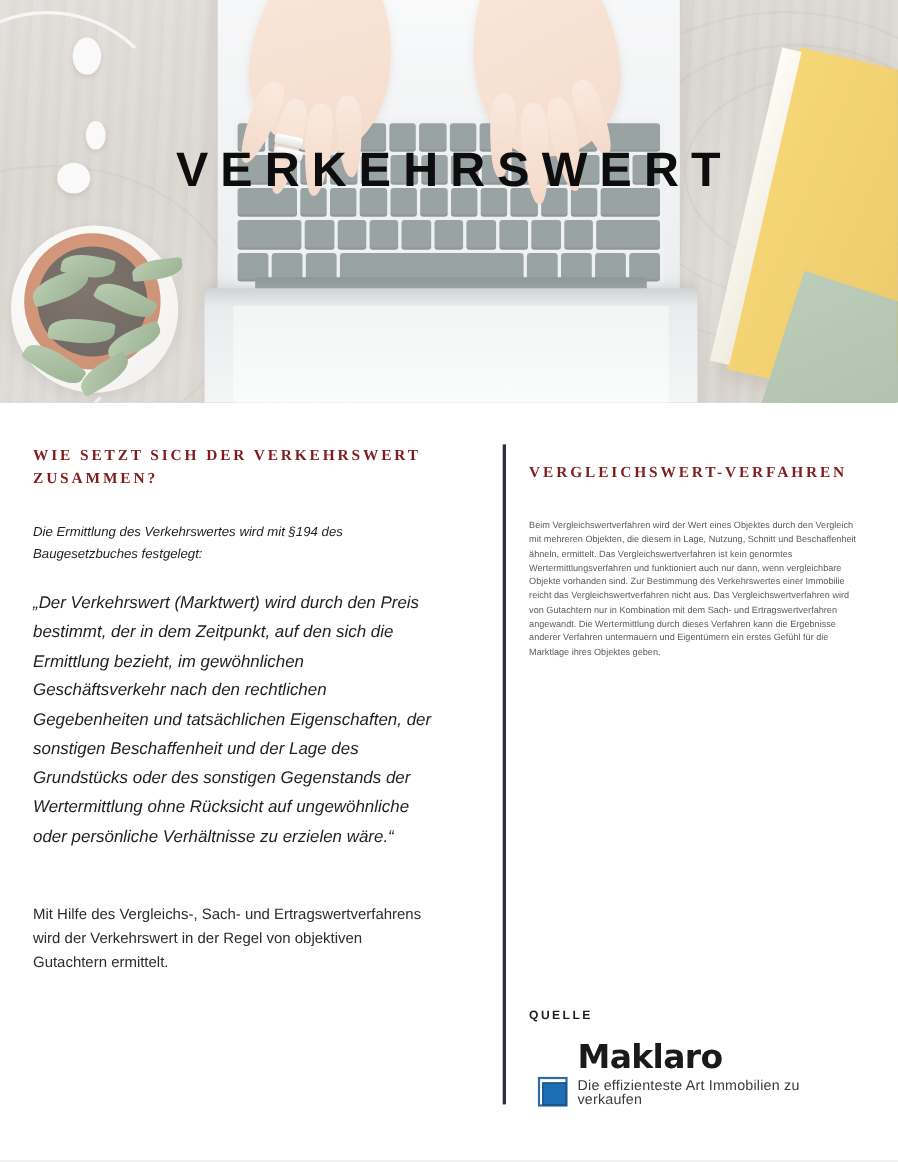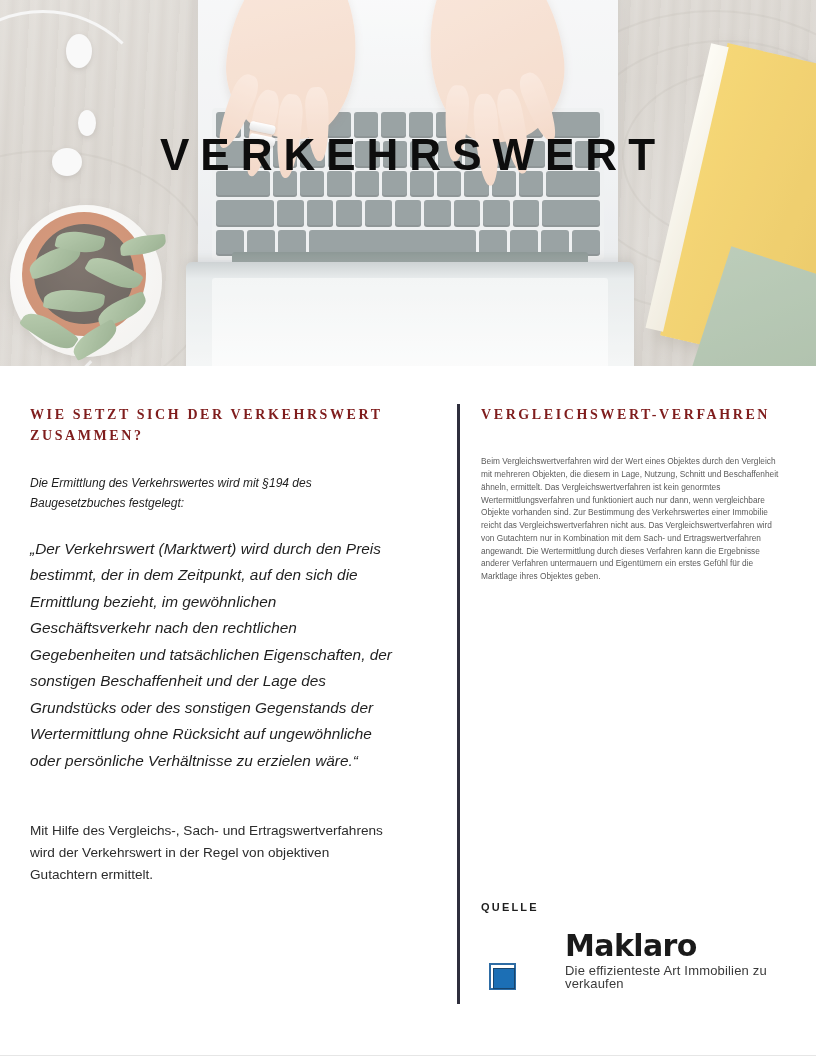--- a/index.html
+++ b/index.html
@@ -258,20 +258,21 @@
     font-size: 14px;
     font-weight: 700;
     letter-spacing: 2.6px;
     line-height: 1.52;
     color: #7f1d1d;
     text-transform: uppercase;
     font-family: Liberation Serif, serif;
   }
   h2.section-head.right-head {
     margin-bottom: 30px;
+    margin-top: 16px;
   }
   p.lead {
     margin: 0 0 22px 0;
     font-size: 12px;
     font-style: italic;
     line-height: 1.72;
     color: #1f1f1f;
   }
   p.quote {
     margin: 0 0 46px 0;
@@ -324,21 +325,20 @@
   .logo-mark .fill {
     position: absolute;
     left: 4px; top: 5px; right: 1px; bottom: 1px;
     background: #1c6fb5;
     border: 1px solid #17456e;
   }
   .logo-text {
     display: flex;
     flex-direction: column;
     line-height: 1;
-    margin-left: 40px;
   }
   .logo-word {
     font-size: 30px;
     font-weight: 700;
     color: #1a1a1a;
     letter-spacing: -0.6px;
     font-family: "DejaVu Sans", sans-serif;
   }
   .logo-tagline {
     font-size: 13px;

